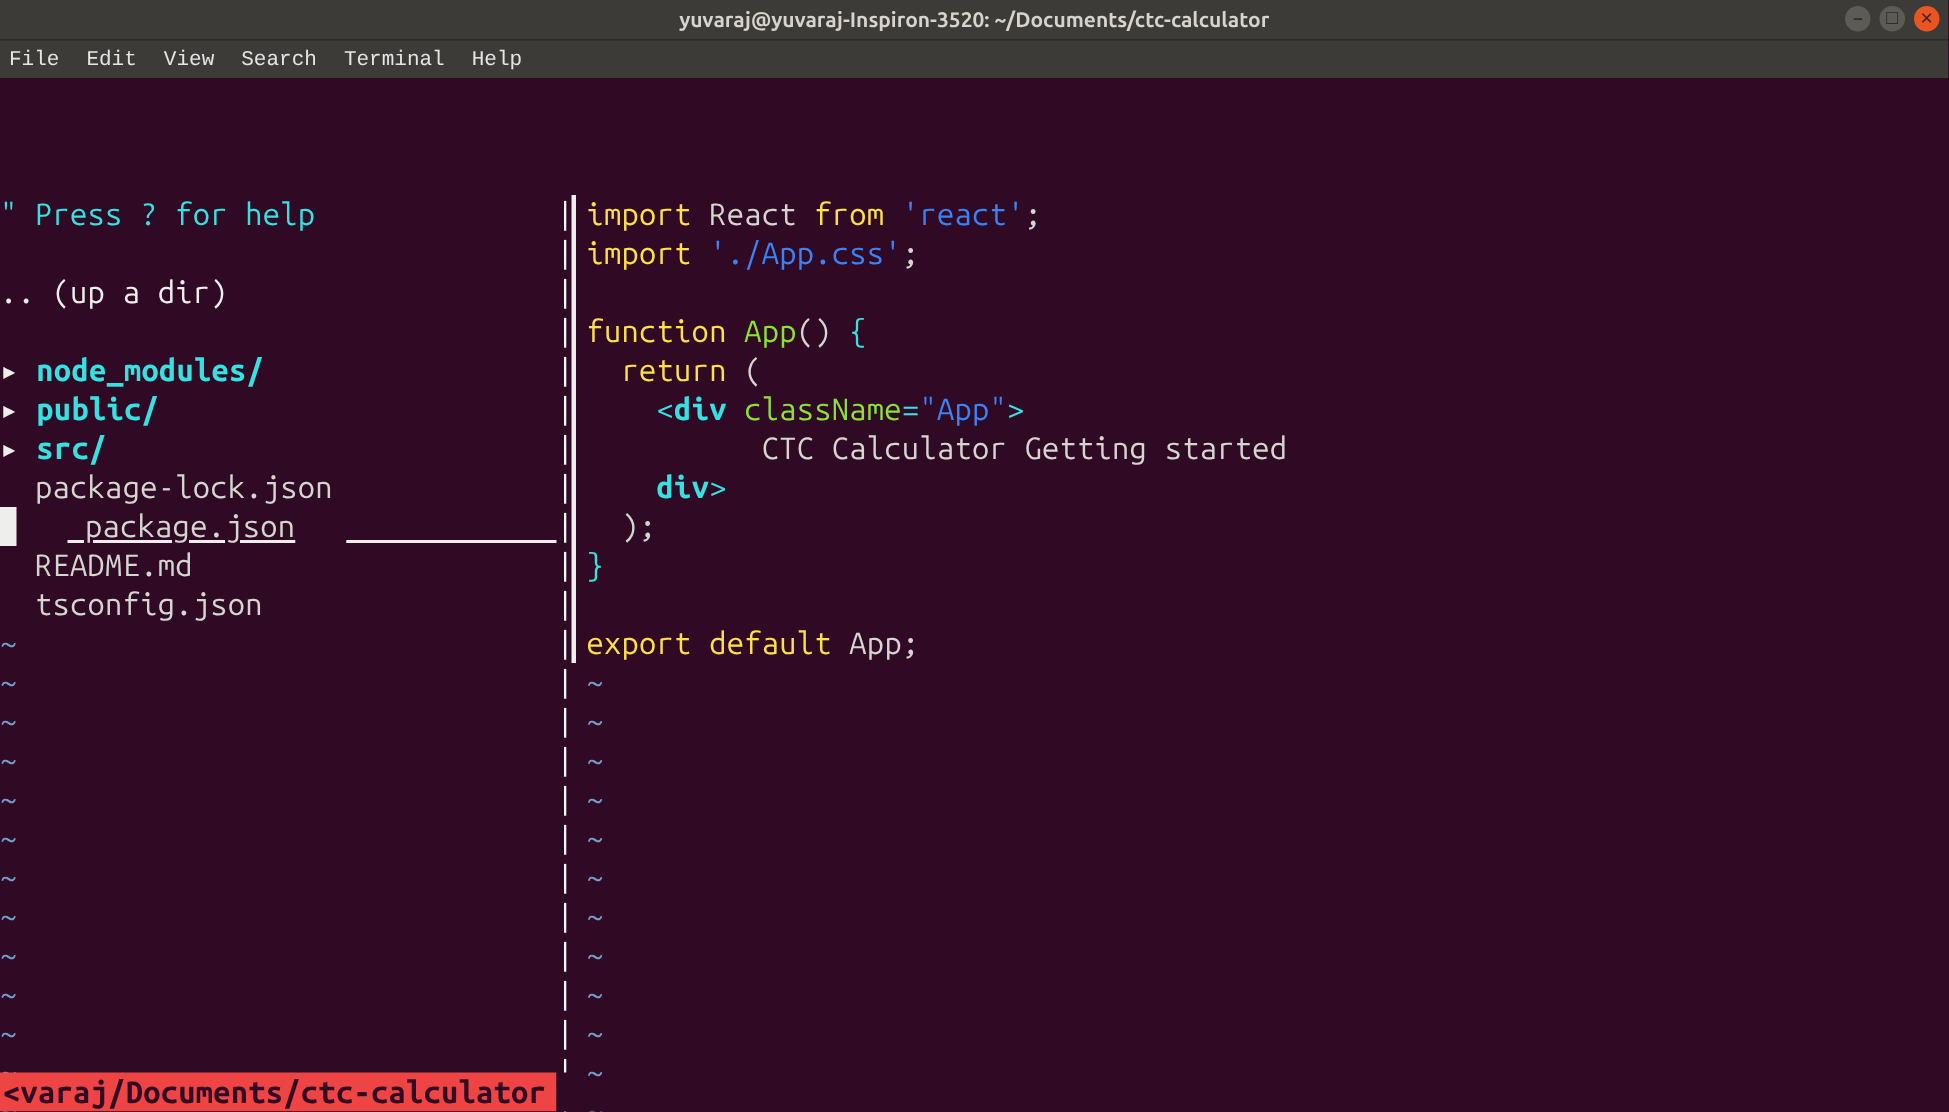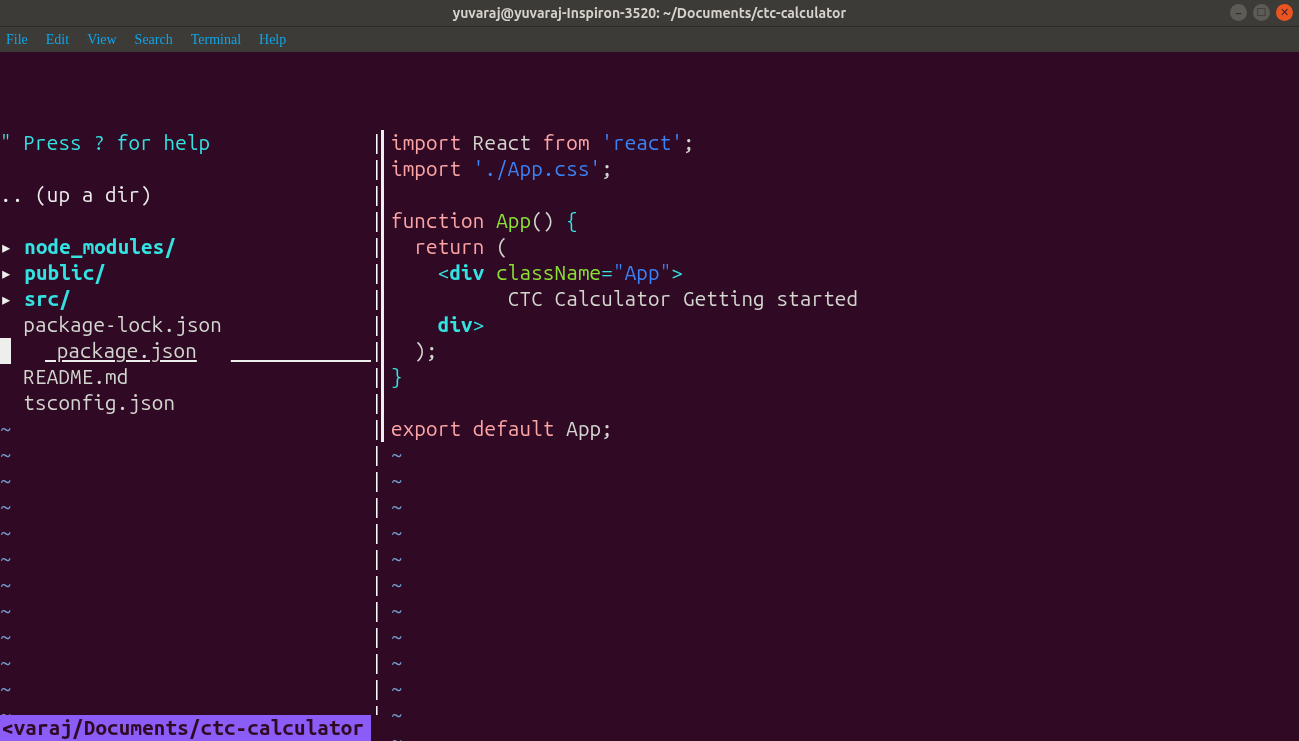--- a/index.html
+++ b/index.html
@@ -37,25 +37,25 @@
     border-radius: 50%;
     display: flex; align-items: center; justify-content: center;
     font-size: 11px;
     background: #5c5b56;
     color: #2f2e2a;
   }
   .wbtn.close { background: #e95420; color: #423; }
   .menubar {
     height: 26px;
     background: #3c3b37;
-    color: #0ea5e9;
+    color: #e5e5e5;
     display: flex;
     align-items: center;
     padding: 0 6px;
-    font-family: Liberation Serif, serif;
+    font-family: Liberation Mono, monospace;
     font-size: 14px;
     gap: 18px;
     border-top: 1px solid #2c2b27;
     text-align: right;
   }
   .menubar .item { cursor: default; }
   .term {
     position: relative;
     width: 1299px;
     height: calc(741px - 26px - 26px);
@@ -82,42 +82,42 @@
   .cursorCol {
     width: 10px;
     display: inline-block;
     color: #ffffff;
   }
   .rightpane {
     flex: 1;
     display: inline-block;
     overflow: hidden;
   }
-  .keyword { color: #fca5a5; }
+  .keyword { color: #fde047; }
   .string  { color: #3b82f6; }
   .func    { color: #8ae234; }
   .type    { color: #8ae234; }
   .tagbold { color: #34e2e2; font-weight: bold; }
   .op      { color: #34e2e2; }
   .tilde   { color: #729fcf; }
   .yellow  { color: #fce94f; }
   .dir     { color: #34e2e2; font-weight: bold; }
   .plain   { color: #eeeeec; }
   .hint    { color: #34e2e2; }
   .underline { text-decoration: underline; text-decoration-color:#eeeeec;padding-left:34px; }
   .statusbar {
     position: absolute;
     left: 0; right: 0;
     bottom: 0;
     height: 26px;
     display: flex;
   }
   .status-left {
     width: 371px;
-    background: #8b5cf6;
+    background: #ef4444;
     color: #300a24;
     font-weight: bold;
     padding-left: 2px;
     overflow: hidden;
   }
   .status-gap {
     width: 10px;
     background: #300a24;
     color: #ffffff;
     text-align: center;

